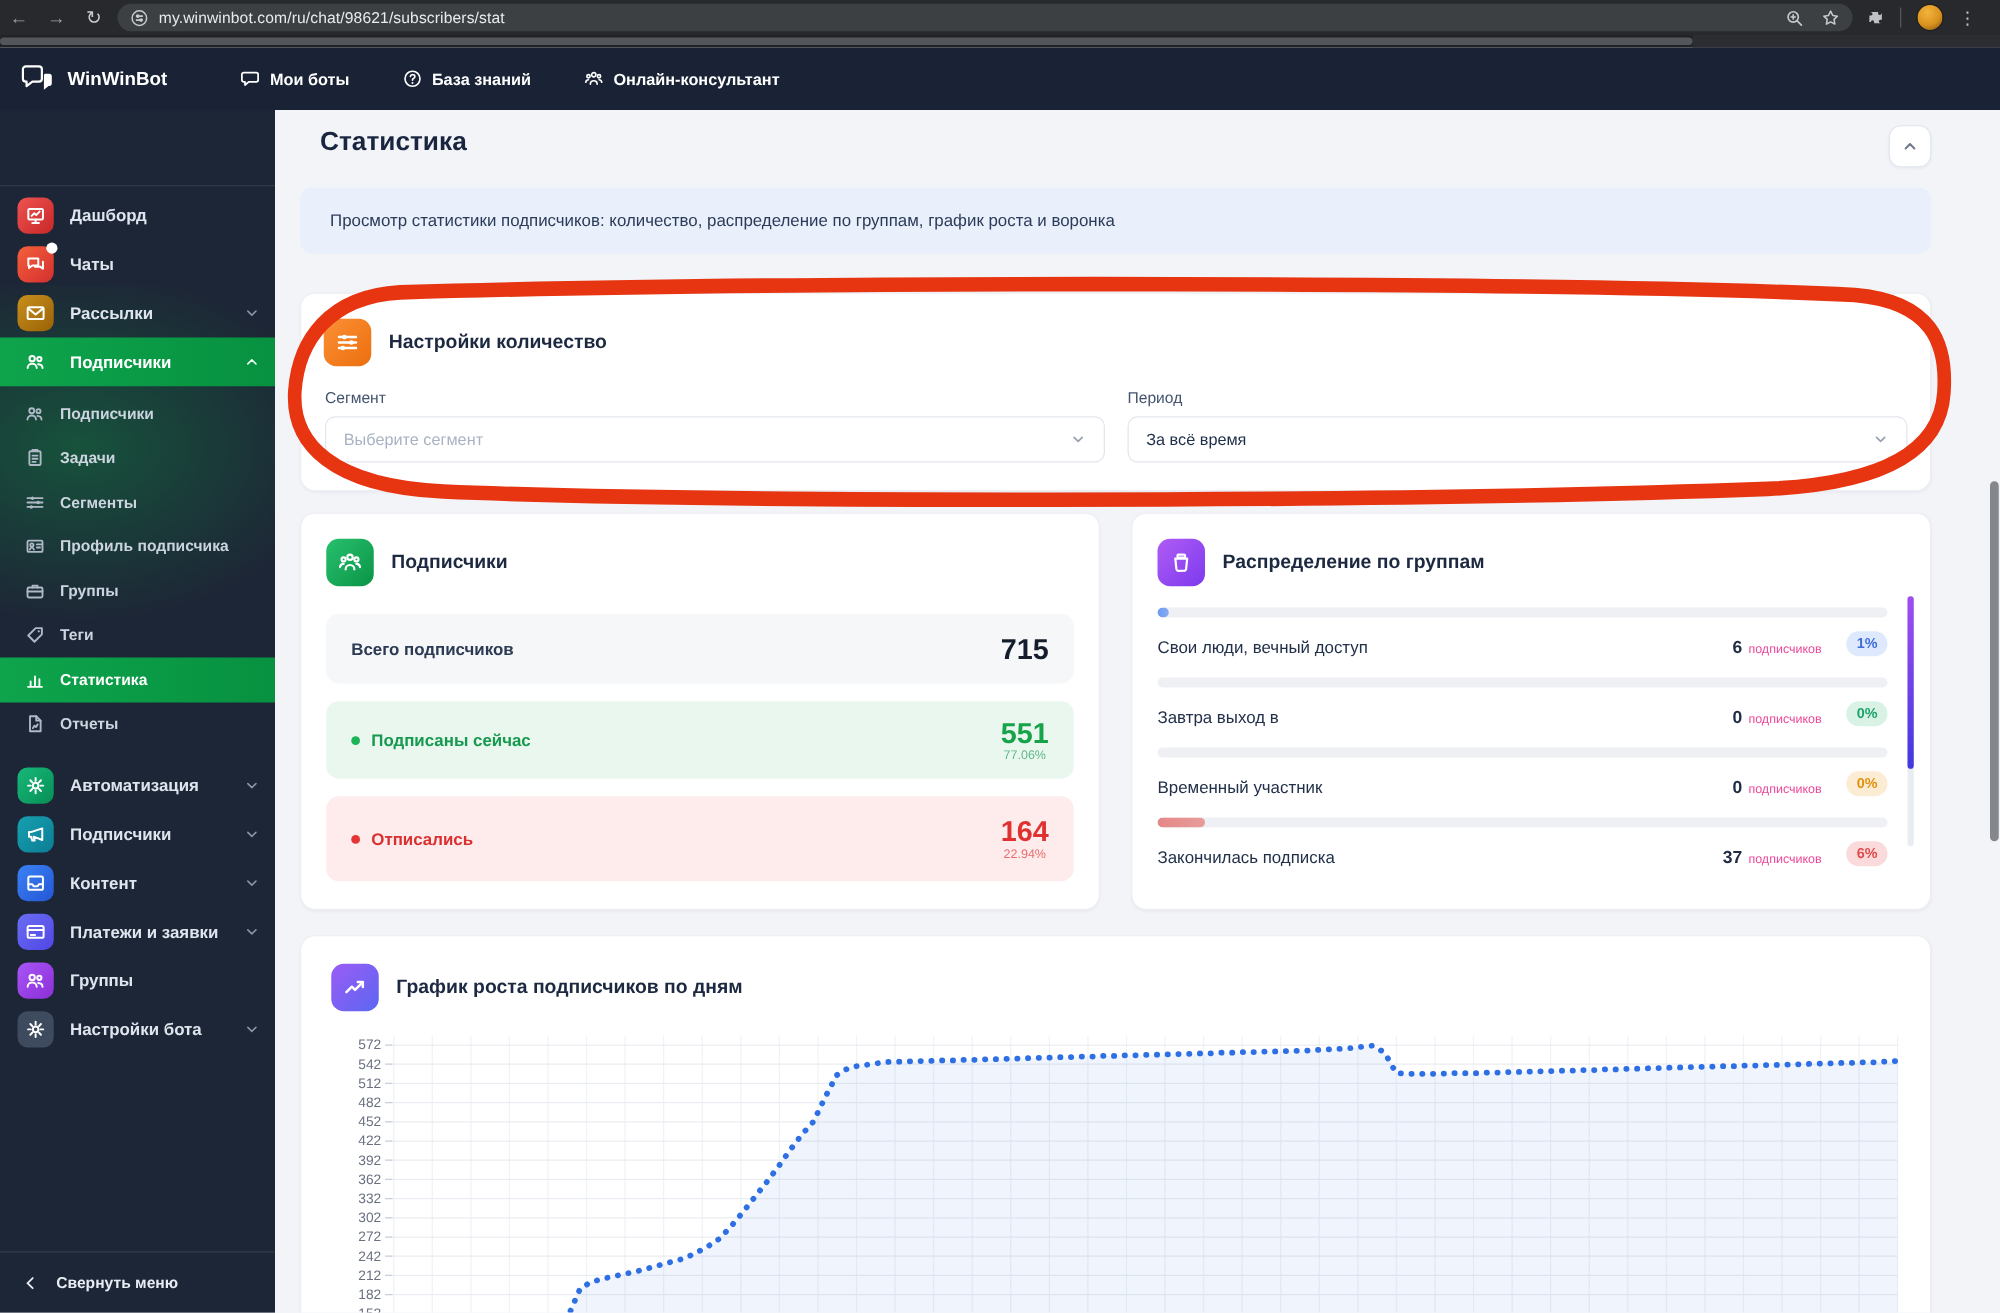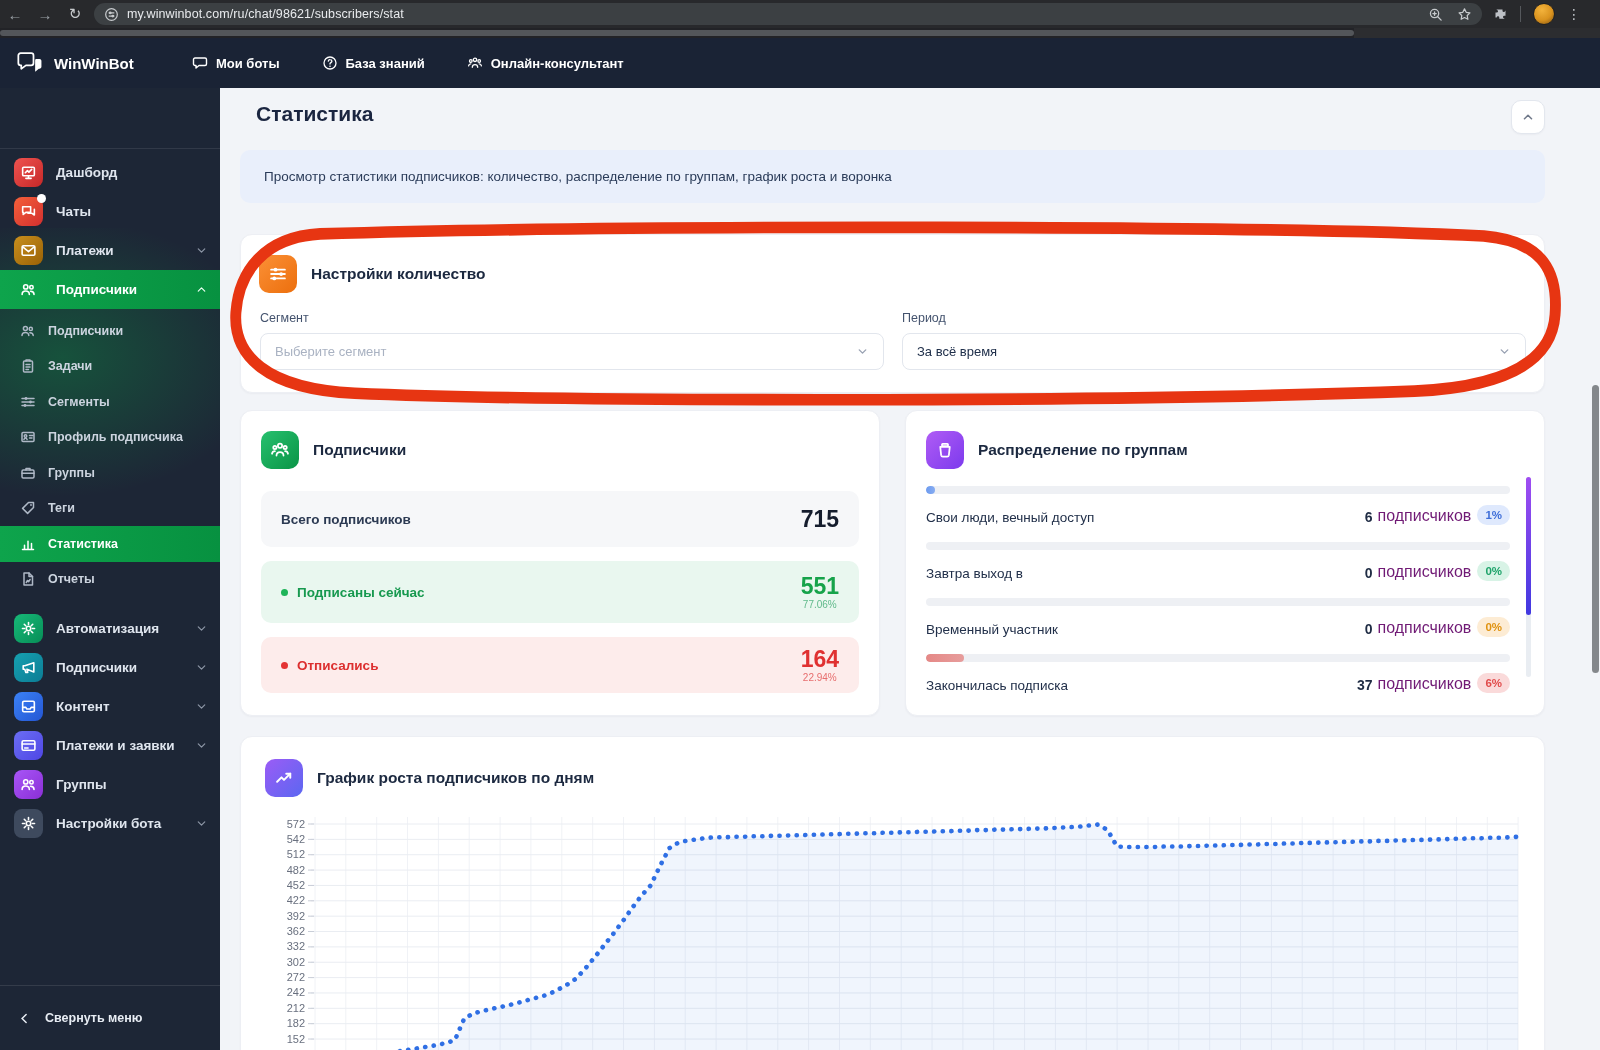--- a/index.html
+++ b/index.html
@@ -59,21 +59,21 @@
   .nav-label{flex:1;white-space:nowrap;overflow:hidden}
   .chev{width:13px;height:13px;color:#8d96a6;flex:0 0 13px}
   .chev svg{width:13px;height:13px}
   .nav-item.active{background:linear-gradient(90deg,#0ea44c,#079140);color:#fff}
   .nav-item.active .chev{color:#eafff2}
   .sub-item{display:flex;align-items:center;height:35.5px;padding:0 12px 0 20px;gap:12px;font-size:12.5px;font-weight:600;color:#ccd4df;cursor:pointer}
   .sub-item .sub-ico{width:16px;height:16px;color:#aeb8c6;flex:0 0 16px}
   .sub-item .sub-ico svg{width:16px;height:16px}
   .sub-item.active{background:linear-gradient(90deg,#0ea44c,#079140);color:#fff}
   .sub-item.active .sub-ico{color:#fff}
-  .collapse{position:absolute;left:0;bottom:0;width:100%;height:65px;border-top:1px solid rgba(255,255,255,.10);
+  .collapse{position:absolute;left:0;bottom:0;width:100%;height:49px;border-top:1px solid rgba(255,255,255,.10);
     display:flex;align-items:center;gap:14px;padding-left:18px;font-size:12.5px;font-weight:700;color:#e8edf4;cursor:pointer;background:#1d2636}
   .collapse svg{width:13px;height:13px}
 
   
   .main{position:relative;flex:1;background:#f2f4f8;padding:0 55px 0 20px;overflow:hidden}
   .title-row{display:flex;align-items:flex-start;justify-content:space-between;margin-top:12px}
   .page-title{font-size:21px;font-weight:700;color:#1a2540;margin:2px 0 0 16px}
   .collapse-btn{width:34px;height:34px;border:1px solid #e3e7ee;border-radius:10px;background:#fff;display:flex;align-items:center;justify-content:center;color:#70798a;cursor:pointer;box-shadow:0 1px 2px rgba(16,24,40,.04)}
   .collapse-btn svg{width:14px;height:14px}
   .banner{margin-top:16px;background:#e9effb;border-radius:10px;padding:19px 24px;font-size:13.5px;color:#2b3c59}
@@ -96,41 +96,41 @@
   .select{height:37px;border:1px solid #e2e6ed;border-radius:8px;background:#fff;display:flex;align-items:center;padding:0 14px;cursor:pointer}
   .select .val{flex:1;font-size:13px;color:#20304b}
   .select .ph{color:#a9b2c2}
   .select svg{width:13px;height:13px;color:#98a1b2}
 
   .two-col{display:flex;gap:25px;margin-top:17px}
   .subs-card{width:640px;flex:0 0 640px;padding:20px 20px 22px}
   .stat-row{border-radius:10px;padding:0 20px;display:flex;align-items:center;justify-content:space-between;margin-top:14px}
   .stat-row.total{background:#f6f7f9;height:56px;margin-top:22px}
   .stat-row.ok{background:#e9f7ef;height:62px}
-  .stat-row.bad{background:#fdeceb;height:56px}
+  .stat-row.bad{background:#fdeceb;height:68px}
   .stat-label{font-size:13.5px;font-weight:600;color:#2c3a53;display:flex;align-items:center;gap:9px}
   .stat-row.ok .stat-label{color:#17994f}
   .stat-row.bad .stat-label{color:#dc2f2f}
   .sdot{width:7px;height:7px;border-radius:50%}
   .sdot.g{background:#1db458}.sdot.r{background:#e43434}
   .stat-value{text-align:center}
   .stat-value .num{font-size:23px;font-weight:700;color:#151d2d;line-height:1.05}
   .stat-row.ok .num{color:#16a34a}
   .stat-row.bad .num{color:#e03131}
   .stat-value .pct{font-size:10px;color:#5fb98a}
   .stat-row.bad .pct{color:#e76e6e}
 
   .groups-card{position:relative;width:640px;flex:0 0 640px;padding:20px 34px 20px 20px}
   .grow{margin-top:17px}
   .gtrack{height:8px;background:#eef0f4;border-radius:5px;overflow:hidden}
   .gfill{height:8px;border-radius:5px}
   .gmeta{display:flex;align-items:flex-end;margin-top:11px}
   .glabel{flex:1;font-size:13.5px;color:#22304a;white-space:nowrap;overflow:hidden}
   .gcount{font-size:14px;font-weight:700;color:#1f2c44;margin-right:5px}
-  .gunit{font-size:16px;color:#701a75;margin-right:6px}
+  .gunit{font-size:10px;color:#ec4899;margin-right:20px}
   .badge{font-size:11.5px;font-weight:700;border-radius:10px;padding:4px 8px;min-width:22px;text-align:center}
   .b-blue{background:#dfe9fd;color:#3e6ed8}
   .b-green{background:#d8f3e6;color:#1ea36a}
   .b-orange{background:#fdecd4;color:#e0920f}
   .b-red{background:#fadada;color:#e14b4b}
   .gscroll-track{position:absolute;right:13px;top:66px;width:5px;height:200px;background:#e9edf2;border-radius:3px}
   .gscroll-thumb{position:absolute;right:13px;top:66px;width:5px;height:138px;border-radius:3px;background:linear-gradient(180deg,#a04df2,#4038e0)}
 
   .chart-card{margin-top:20px;padding:22px 24px;height:420px}
   .chart-box{margin-top:18px}
@@ -242,21 +242,21 @@
     <span class="nav-label">Чаты</span>
 
   </div>
         <div class="nav-item ">
     <span class="tile amber">
             <svg viewBox="0 0 16 16" fill="none" stroke="currentColor" stroke-width="1.5" stroke-linecap="round" stroke-linejoin="round">
               <rect x="2" y="3.5" width="12" height="9" rx="1.2"></rect>
               <path d="M2.6 4.6L8 9l5.4-4.4"></path>
             </svg>
           </span>
-    <span class="nav-label">Платежи</span>
+    <span class="nav-label">Рассылки</span>
     <span class="chev"><svg viewBox="0 0 16 16" fill="none" stroke="currentColor" stroke-width="1.5" stroke-linecap="round" stroke-linejoin="round">
               <path d="M4 6l4 4 4-4"></path>
             </svg></span>
   </div>
         <div class="nav-item active">
     <span class="tile plain">
             <svg viewBox="0 0 16 16" fill="none" stroke="currentColor" stroke-width="1.5" stroke-linecap="round" stroke-linejoin="round">
               <circle cx="5.4" cy="5.6" r="2"></circle>
               <circle cx="10.8" cy="5.9" r="1.6"></circle>
               <path d="M2 12.6c0-1.9 1.5-3.2 3.4-3.2s3.4 1.3 3.4 3.2M9.9 9.7c1.8.1 3.3 1.2 3.3 2.9"></path>

